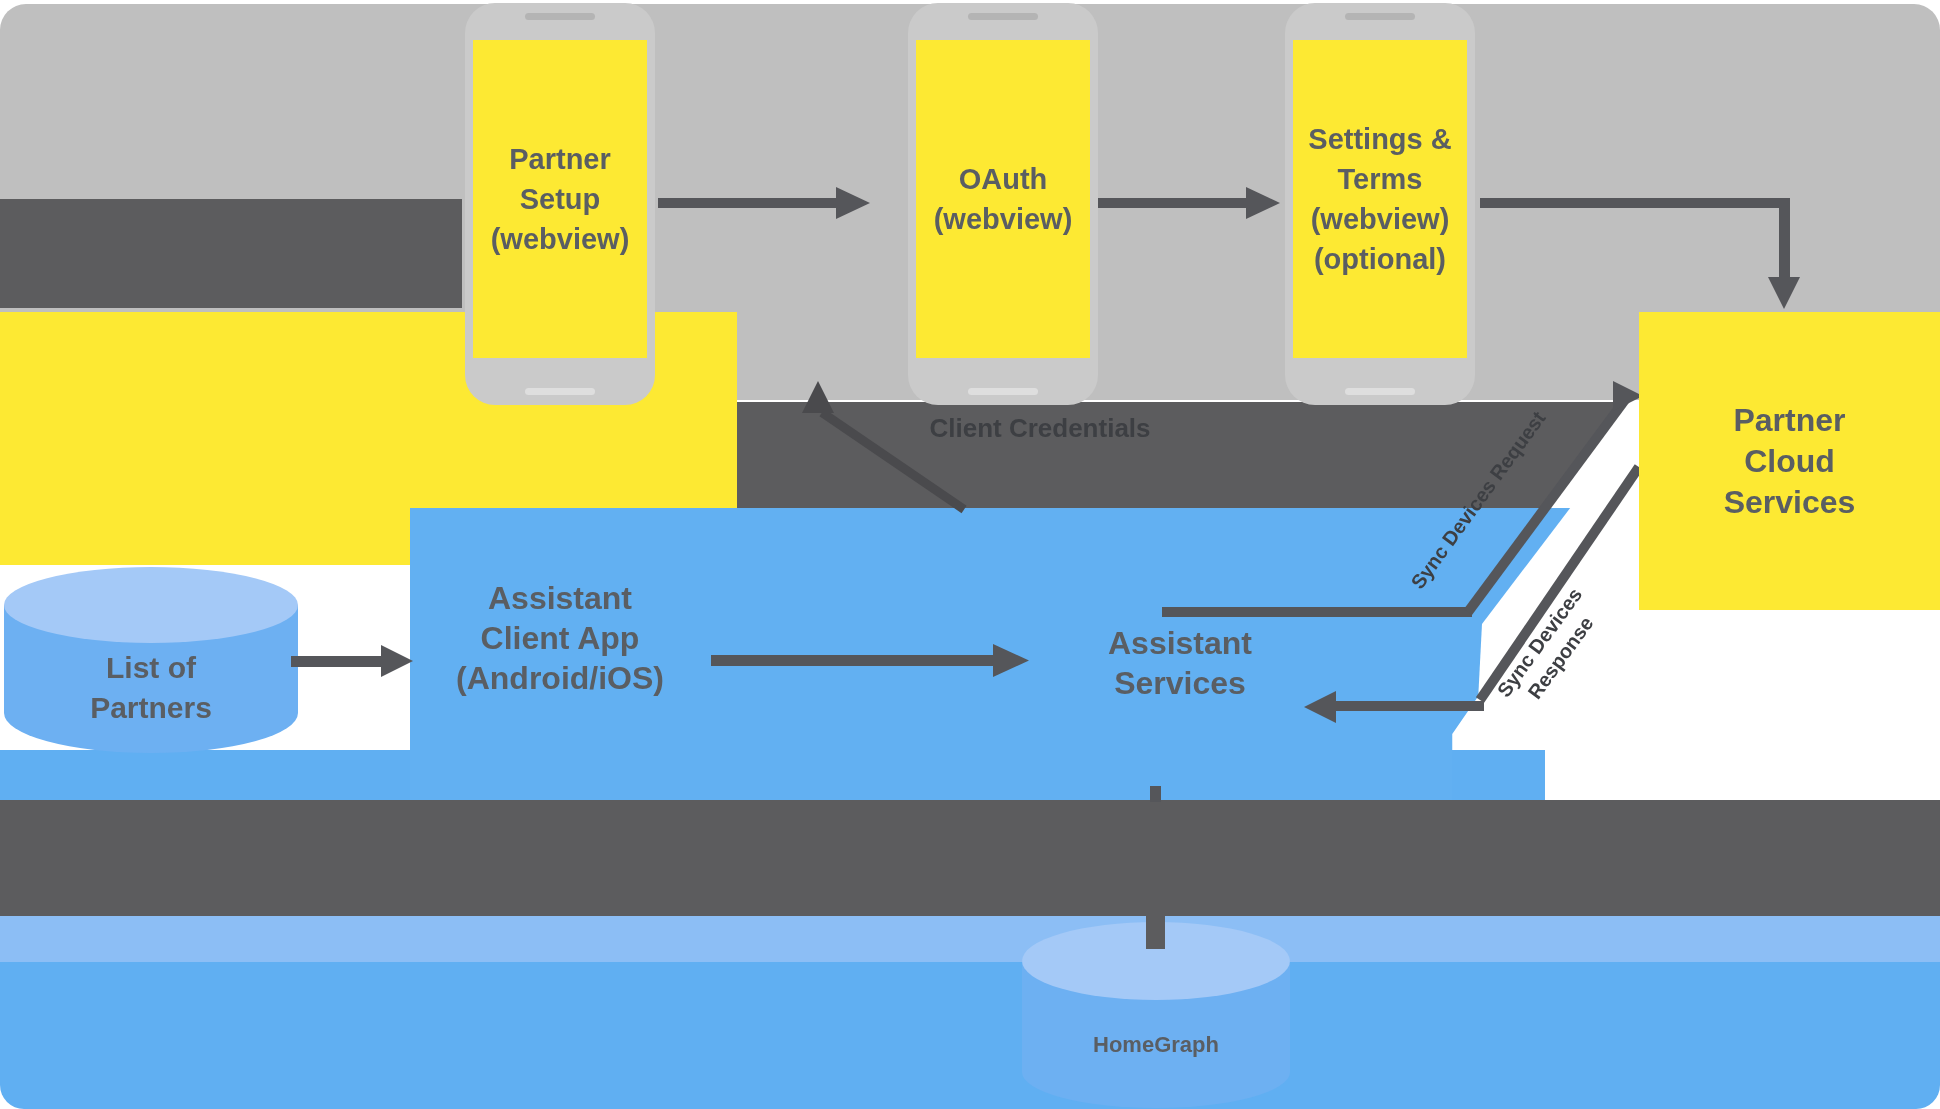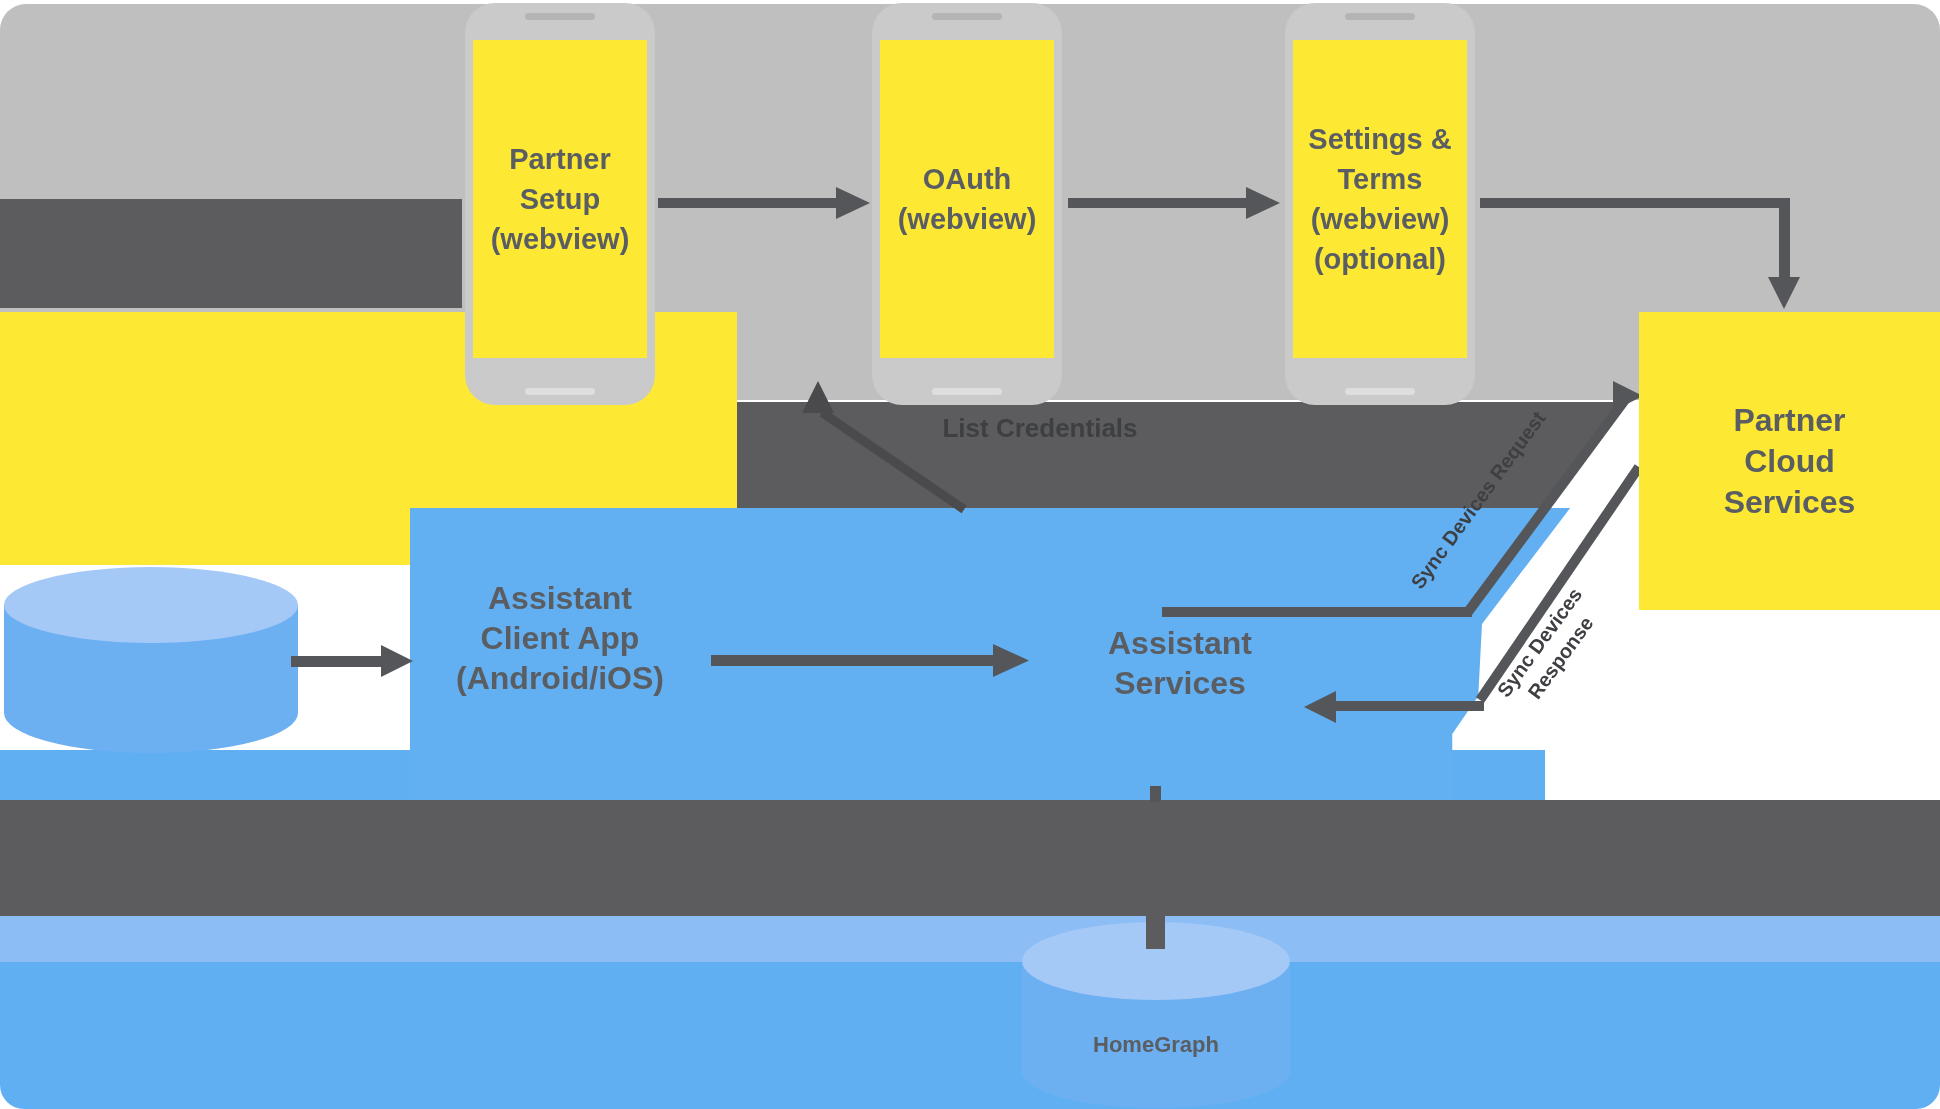--- a/index.html
+++ b/index.html
@@ -25,21 +25,21 @@
   .corridor{left:1474px;top:412px;width:170px;height:292px;background:#ffffff;
             clip-path:polygon(4.7% 72.6%,98.2% 1%,92.9% 20.5%,2.4% 98.6%);}
   
   .yellow-left{left:0;top:312px;width:737px;height:253px;background:var(--yellow);}
   .blue-box{left:410px;top:508px;width:1198px;height:292px;background:var(--blue);
             clip-path:polygon(0 0,100% 0,87% 77.4%,87% 100%,0 100%);}
   .partner-cloud{left:1639px;top:312px;width:301px;height:298px;background:var(--yellow);
                  font-size:32px;line-height:41px;}
   
   .phone{top:3px;width:190px;height:402px;background:var(--frame);border-radius:30px;}
-  .phone-1{left:465px;} .phone-2{left:872px;text-decoration:underline;} .phone-3{left:1285px;}
+  .phone-1{left:465px;} .phone-2{left:908px;text-decoration:underline;} .phone-3{left:1285px;}
   .screen{position:absolute;left:8px;top:37px;width:174px;height:318px;background:var(--yellow);
           font-size:29px;line-height:40px;}
   .speaker{position:absolute;left:60px;top:10px;width:70px;height:7px;border-radius:4px;background:#b4b4b4;}
   .homebar{position:absolute;left:60px;bottom:10px;width:70px;height:7px;border-radius:4px;background:#dedede;}
   
   .cyl-body-list{left:4px;top:605px;width:294px;height:148px;background:var(--cyl-body);
                  border-radius:0 0 147px 147px / 0 0 40px 40px;}
   .cyl-top-list{left:4px;top:567px;width:294px;height:76px;background:var(--lightblue);border-radius:50%;}
   .list-label{left:4px;top:640px;width:294px;height:95px;font-size:30px;line-height:40px;}
   .cyl-body-hg{left:1022px;top:960px;width:268px;height:148px;background:var(--cyl-body);
@@ -95,20 +95,22 @@
   <div class="abs bottom-band"></div>
   <div class="abs light-stripe"></div>
   <div class="abs bottom-panel"></div>
 
   <div class="abs yellow-left"></div>
   <div class="abs blue-box"></div>
   <div class="abs corridor"></div>
 
   <div class="abs cyl-body-list"></div>
   <div class="abs cyl-top-list"></div>
+  <div class="abs lbl list-label">List of
+Partners</div>
 
   <div class="abs cyl-body-hg"></div>
   <div class="abs cyl-top-hg"></div>
   <div class="abs lbl hg-label">HomeGraph</div>
 
   <div class="abs ln a1-line"></div>
   <div class="abs tri-r a1-head"></div>
   <div class="abs ln a2-line"></div>
   <div class="abs tri-r a2-head"></div>
   <div class="abs ln set-line"></div>
@@ -158,18 +160,18 @@
 
   <div class="abs lbl partner-cloud">Partner
 Cloud
 Services</div>
 
   <div class="abs lbl app-label">Assistant
 Client App
 (Android/iOS)</div>
   <div class="abs lbl services-label">Assistant
 Services</div>
-  <div class="abs lbl oauth-cred">List Credentials</div>
+  <div class="abs lbl oauth-cred">Client Credentials</div>
   <div class="abs lbl sync-req">Sync Devices Request</div>
   <div class="abs lbl sync-resp">Sync Devices
 Response</div>
 
 </div>
 
 </body></html>

